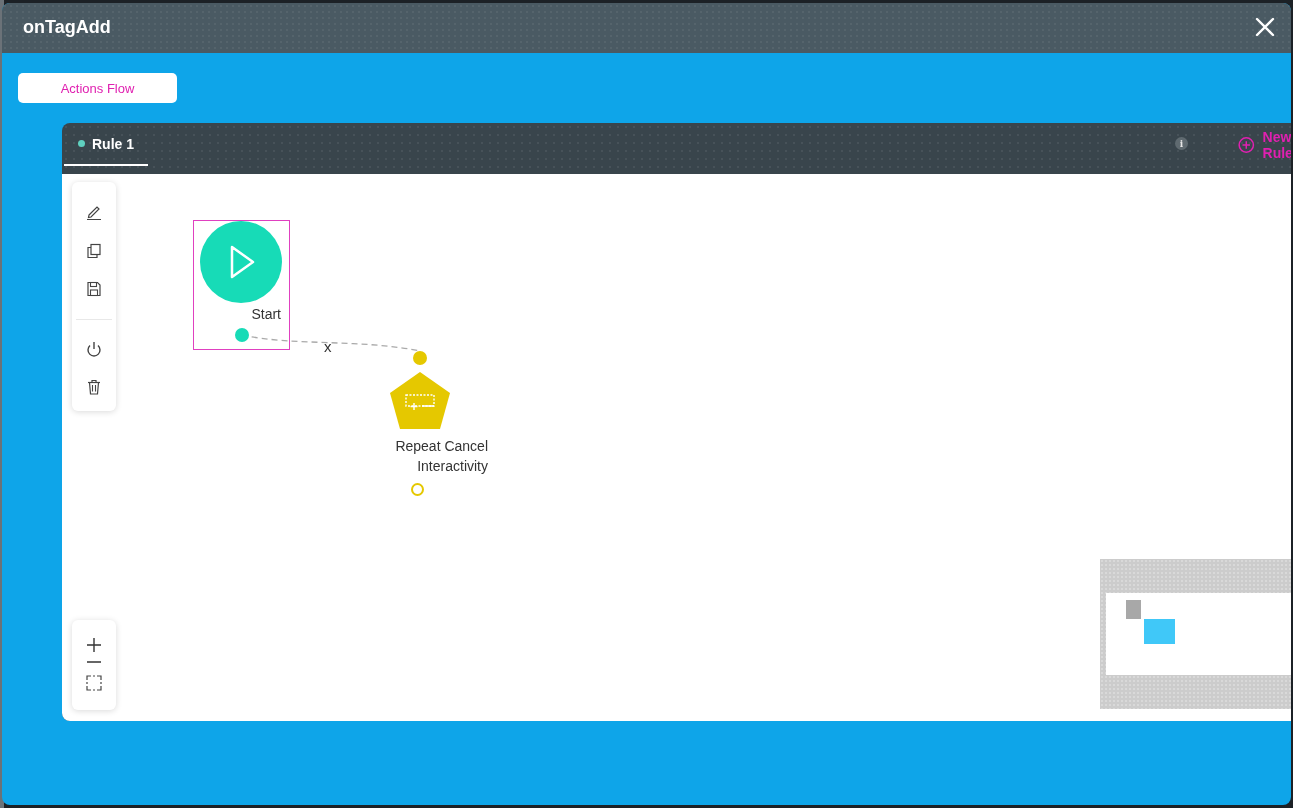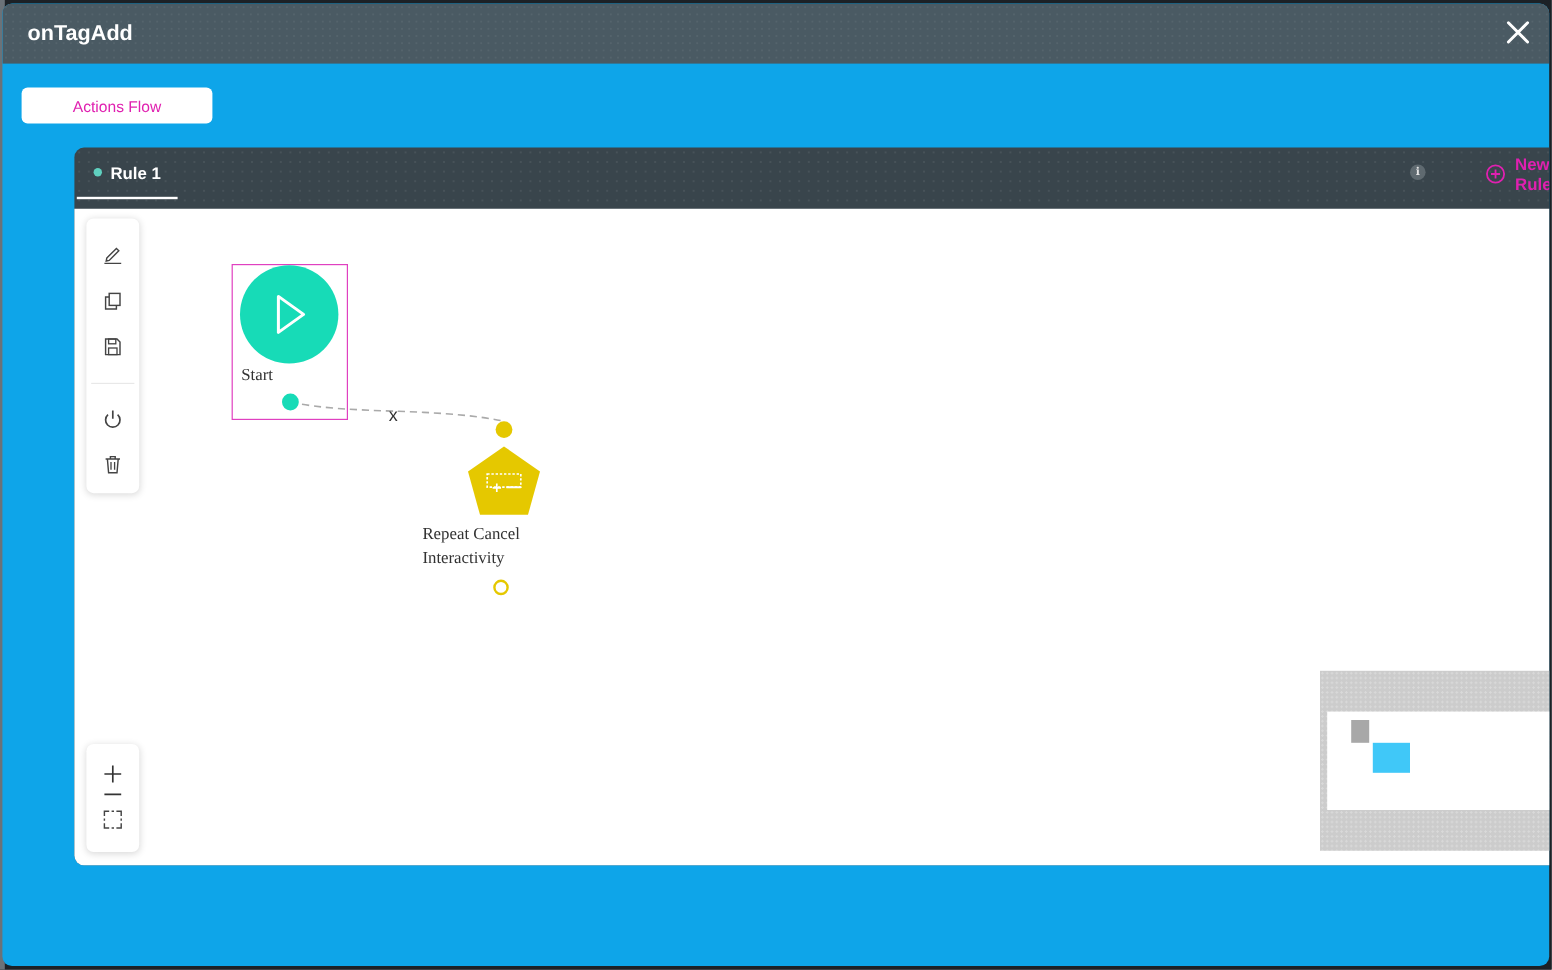--- a/index.html
+++ b/index.html
@@ -96,22 +96,22 @@
     position: absolute; left: 131px; top: 46px; width: 97px; height: 130px;
     border: 1.5px solid #e040c0;
     cursor: pointer;
   }
   .start-circle {
     position: absolute; left: 138px; top: 47px; width: 82px; height: 82px;
     border-radius: 50%; background: #17dbb7;
     display: flex; align-items: center; justify-content: center;
   }
   .node-label {
-    position: absolute; color: #333; font-size: 14px; text-align: left;
-    font-family: Liberation Serif, serif; font-weight: 300;
+    position: absolute; color: #333; font-size: 14px; text-align: right;
+    font-family: Liberation Sans, sans-serif; font-weight: 300;
   }
   .start-port {
     position: absolute; left: 173px; top: 154px; width: 14px; height: 14px;
     border-radius: 50%; background: #17dbb7; cursor: pointer;
   }
   .edge-svg { position: absolute; left: 0; top: 0; }
   .repeat-in-port {
     position: absolute; left: 351px; top: 177px; width: 14px; height: 14px;
     border-radius: 50%; background: #e5c800; cursor: pointer;
   }

